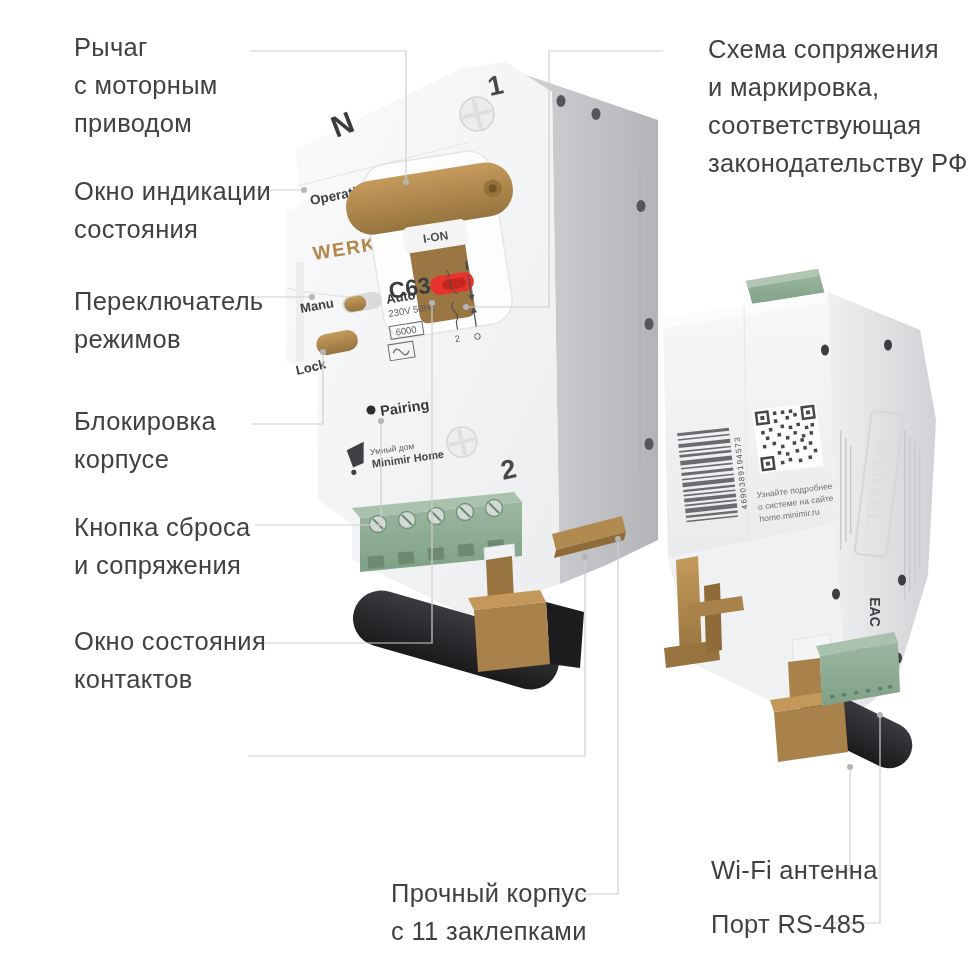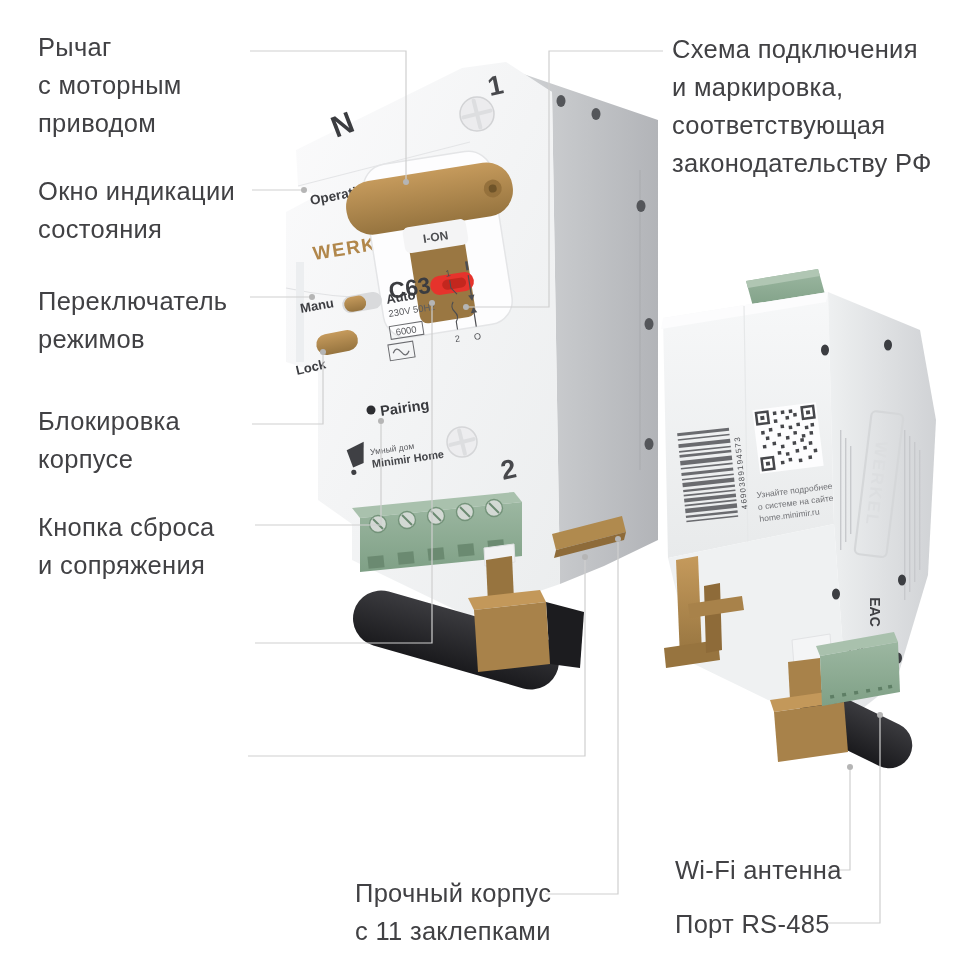--- a/index.html
+++ b/index.html
@@ -1,20 +1,20 @@
 <!DOCTYPE html>
 <html><head>
 <meta charset="utf-8">
 <style>
   html,body{margin:0;padding:0;background:#fff;}
   .stage{position:relative;width:970px;height:970px;background:#ffffff;overflow:hidden;
          font-family:"Liberation Sans",sans-serif;}
   .stage svg{position:absolute;left:0;top:0;}
   .label{position:absolute;font-size:25.5px;line-height:38px;font-weight:400;
-         color:#414144;letter-spacing:.3px;white-space:pre-line;}
+         color:#414144;letter-spacing:.3px;white-space:pre-line;margin-left:36px;}
   svg text{font-family:"Liberation Sans",sans-serif;}
 </style>
 </head>
 <body>
 
 <div class="stage">
 
 <svg width="970" height="970" viewBox="0 0 970 970">
   <defs>
     <linearGradient id="goldGrad" x1="0" y1="0" x2="0" y2="1">
@@ -347,22 +347,24 @@
 с моторным
 приводом</div>
 <div class="label" style="left:38px;top:172px">Окно индикации
 состояния</div>
 <div class="label" style="left:38px;top:282px">Переключатель
 режимов</div>
 <div class="label" style="left:38px;top:402px">Блокировка
 корпусе</div>
 <div class="label" style="left:38px;top:508px">Кнопка сброса
 и сопряжения</div>
+<div class="label" style="left:38px;top:622px">Окно состояния
+контактов</div>
 <div class="label" style="left:355px;top:874px">Прочный корпус
 с 11 заклепками</div>
-<div class="label" style="left:672px;top:30px">Схема подключения
+<div class="label" style="left:672px;top:30px">Схема сопряжения
 и маркировка,
 соответствующая
 законодательству РФ</div>
 <div class="label" style="left:675px;top:851px">Wi-Fi антенна</div>
 <div class="label" style="left:675px;top:905px">Порт RS-485</div>
 
 </div>
 
 </body></html>

